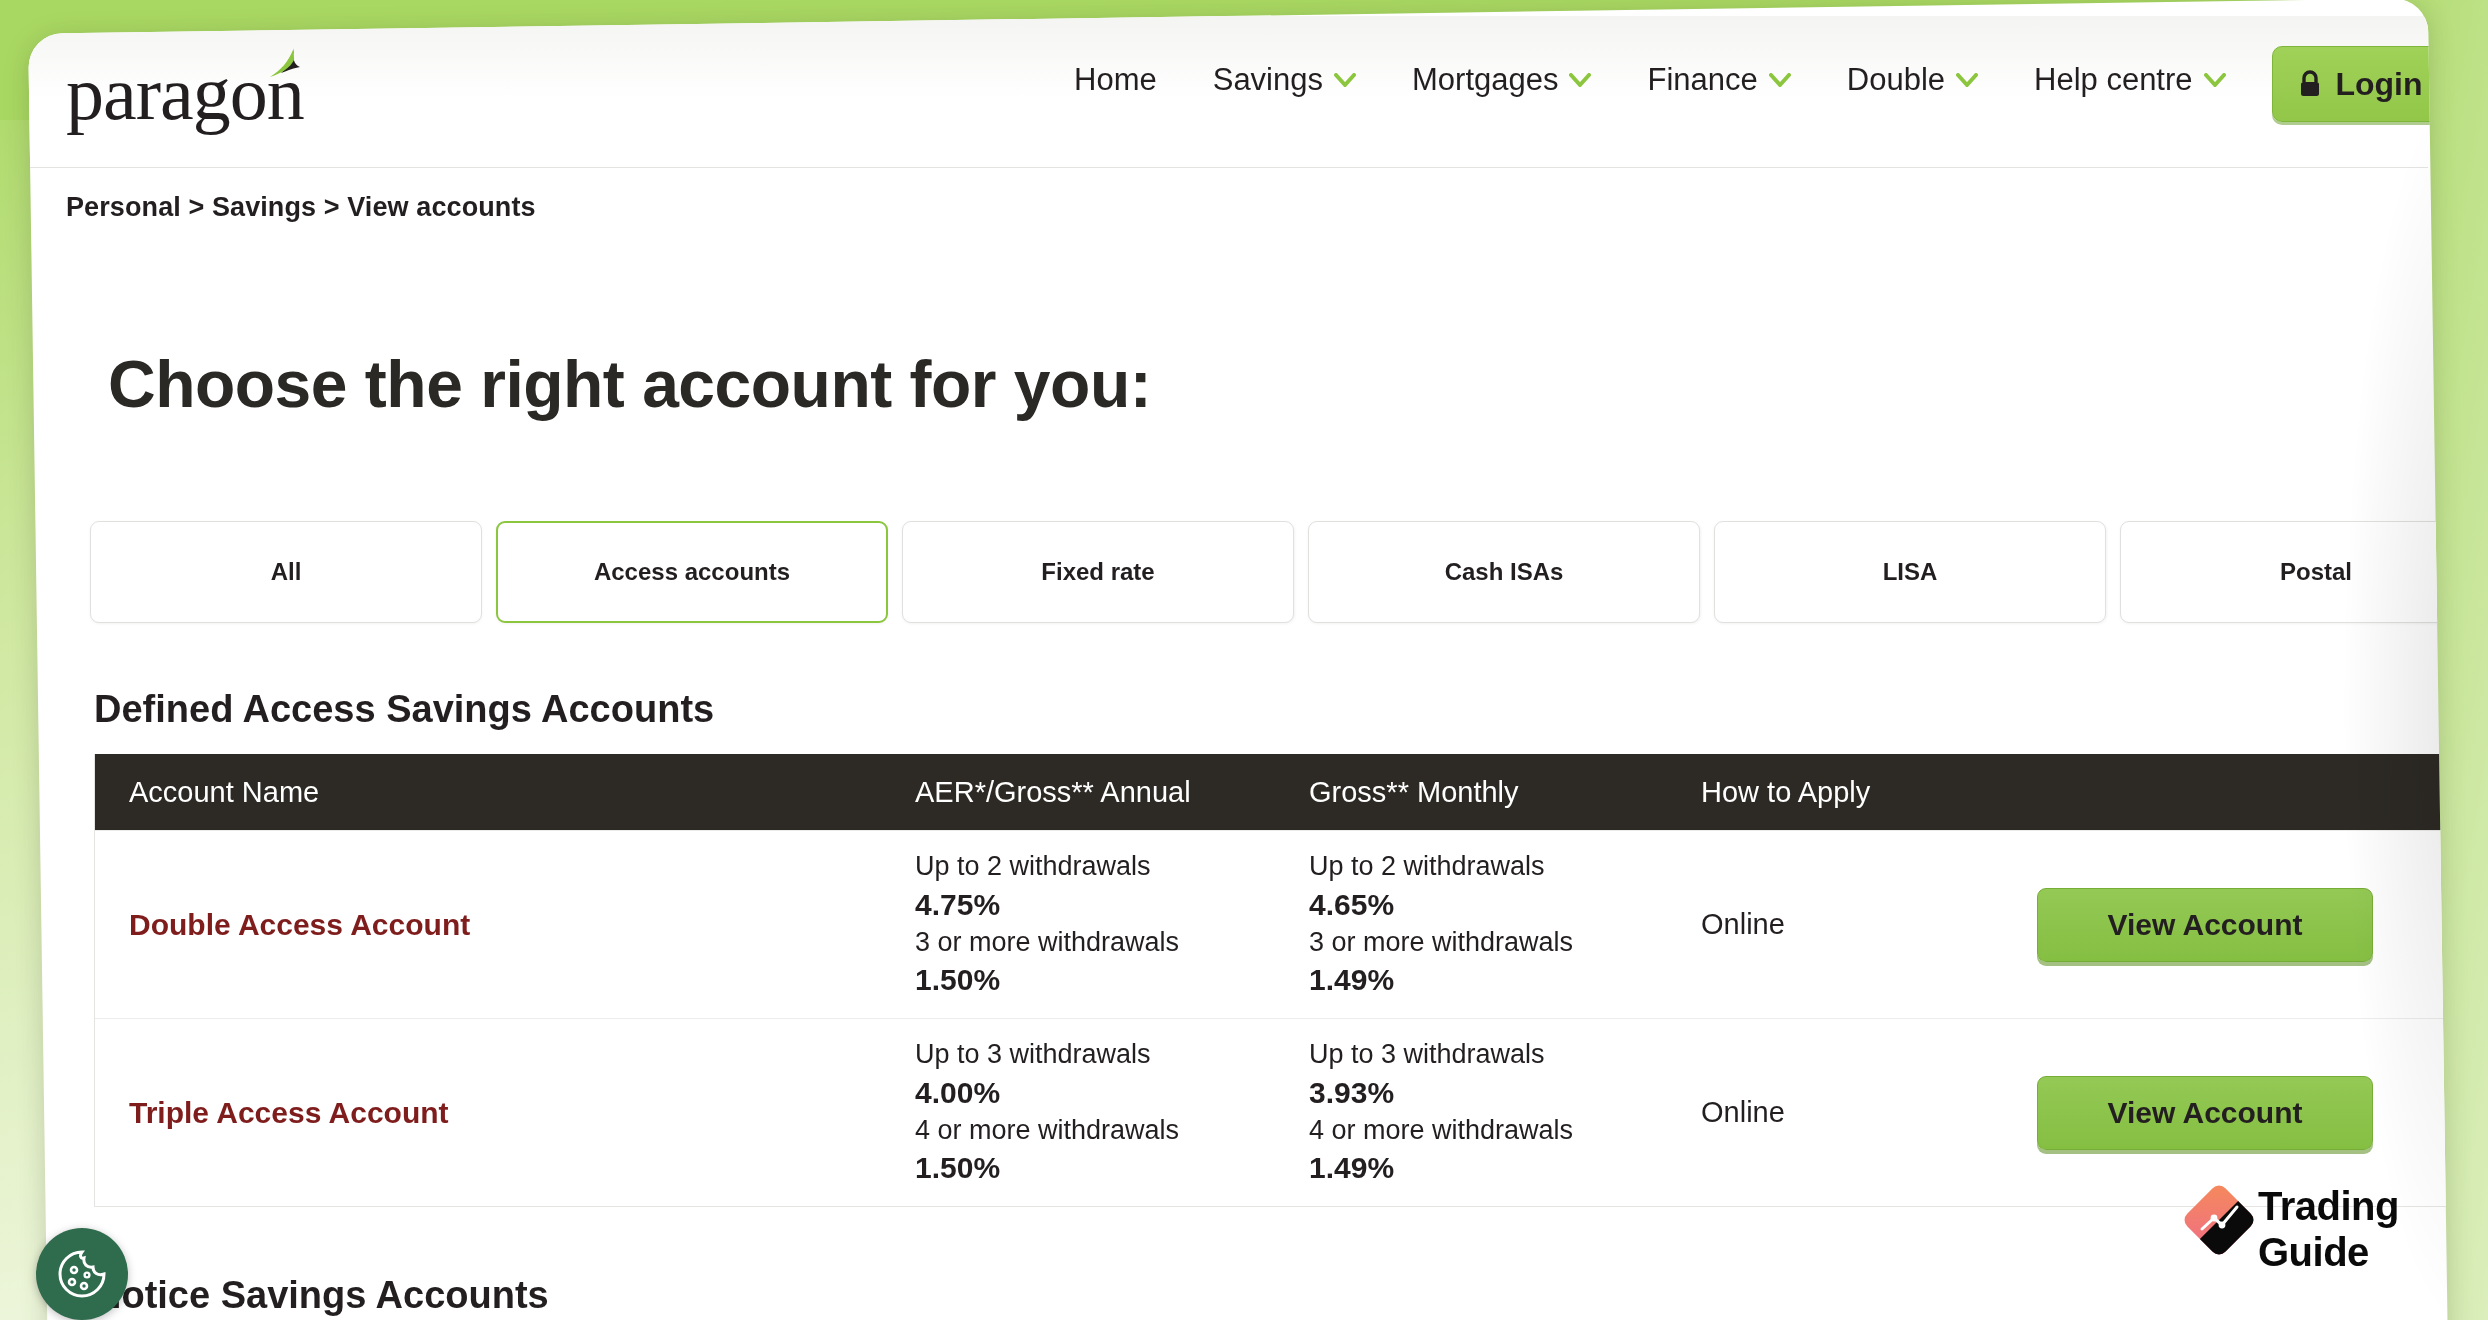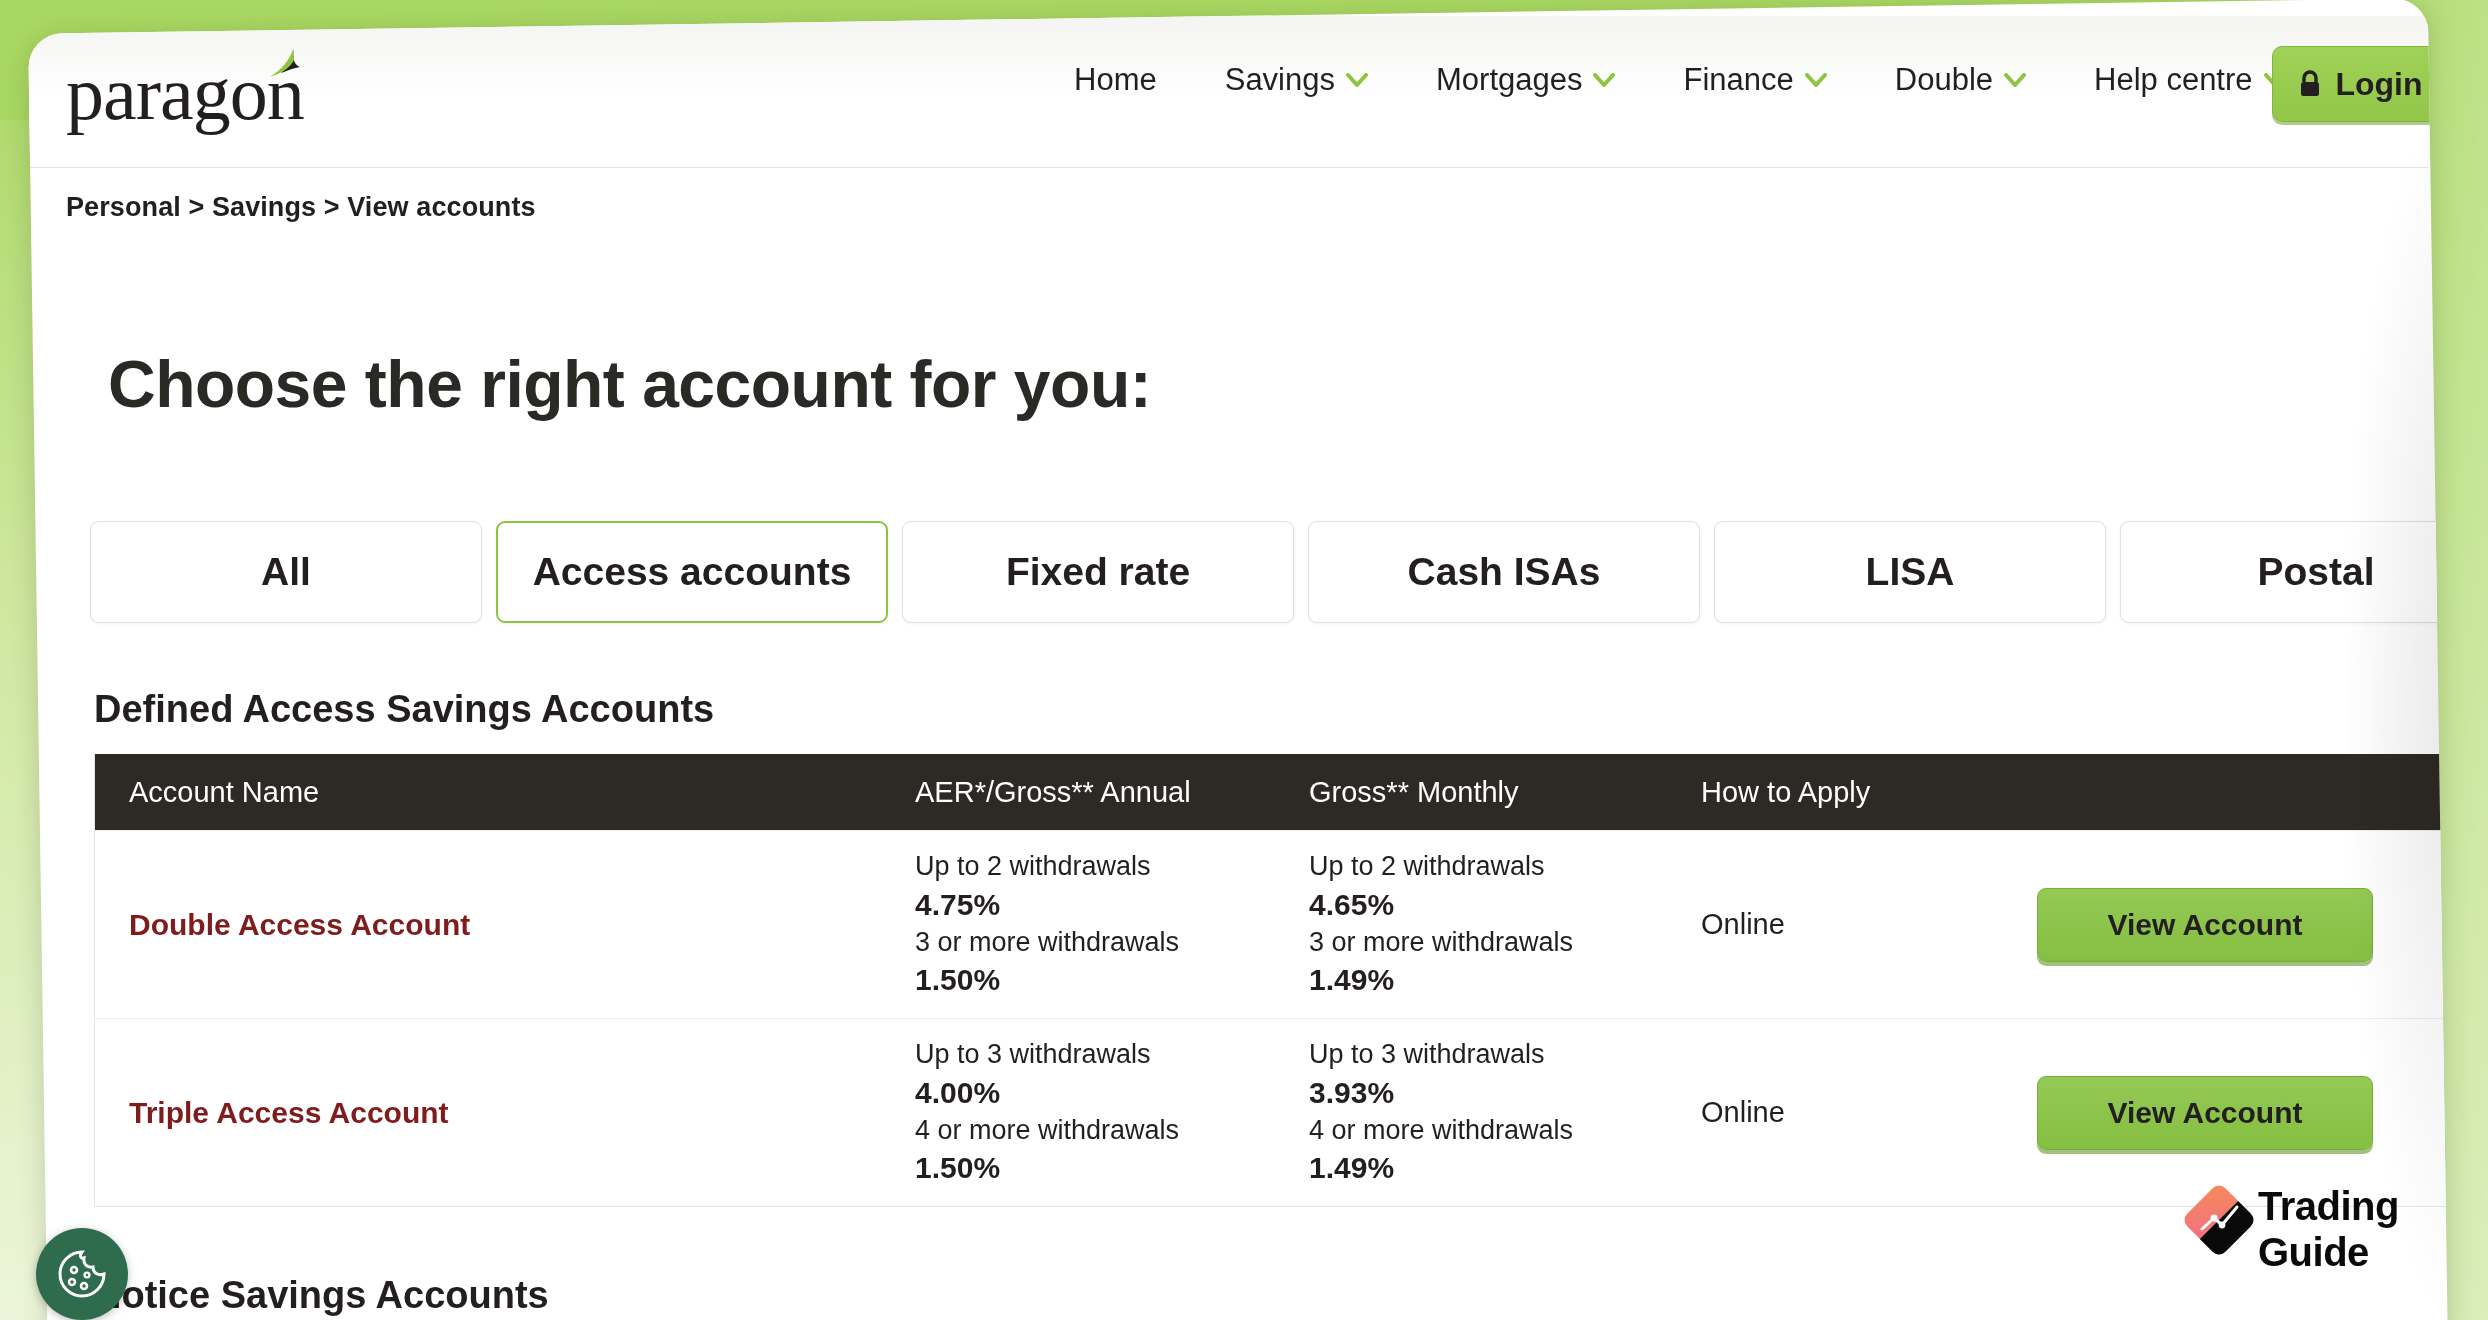--- a/index.html
+++ b/index.html
@@ -72,21 +72,21 @@
     letter-spacing: -1px;
     line-height: 86px;
   }
   .logo-star {
     position: absolute; left: 198px; top: -4px;
     width: 42px; height: 48px;
   }
 
   .nav {
     position: absolute; left: 1020px; top: 46px;
-    display: flex; align-items: flex-end; gap: 16px;
+    display: flex; align-items: flex-end; gap: 4px;
   }
   .nav-item {
     display: flex; align-items: center; gap: 11px;
     padding: 0 26px;
     font-size: 31px;
     color: #231f20;
     font-weight: 400;
     white-space: nowrap;
     cursor: pointer;
   }
@@ -122,21 +122,21 @@
   .tabs {
     position: absolute; left: 62px; top: 505px;
     display: flex; gap: 14px;
   }
   .tab {
     width: 392px; height: 102px;
     background: #fff;
     border: 1px solid #e0e0de;
     border-radius: 9px;
     display: flex; align-items: center; justify-content: center;
-    font-size: 39px; font-weight: 700; color: #231f20;
+    font-size: 24px; font-weight: 700; color: #231f20;
     box-shadow: 0 1px 3px rgba(0,0,0,0.05);
     cursor: pointer;
   }
   .tab.active {
     border: 2px solid #8cc63f;
   }
 
   
   .section-title {
     position: absolute; left: 66px; top: 672px;

